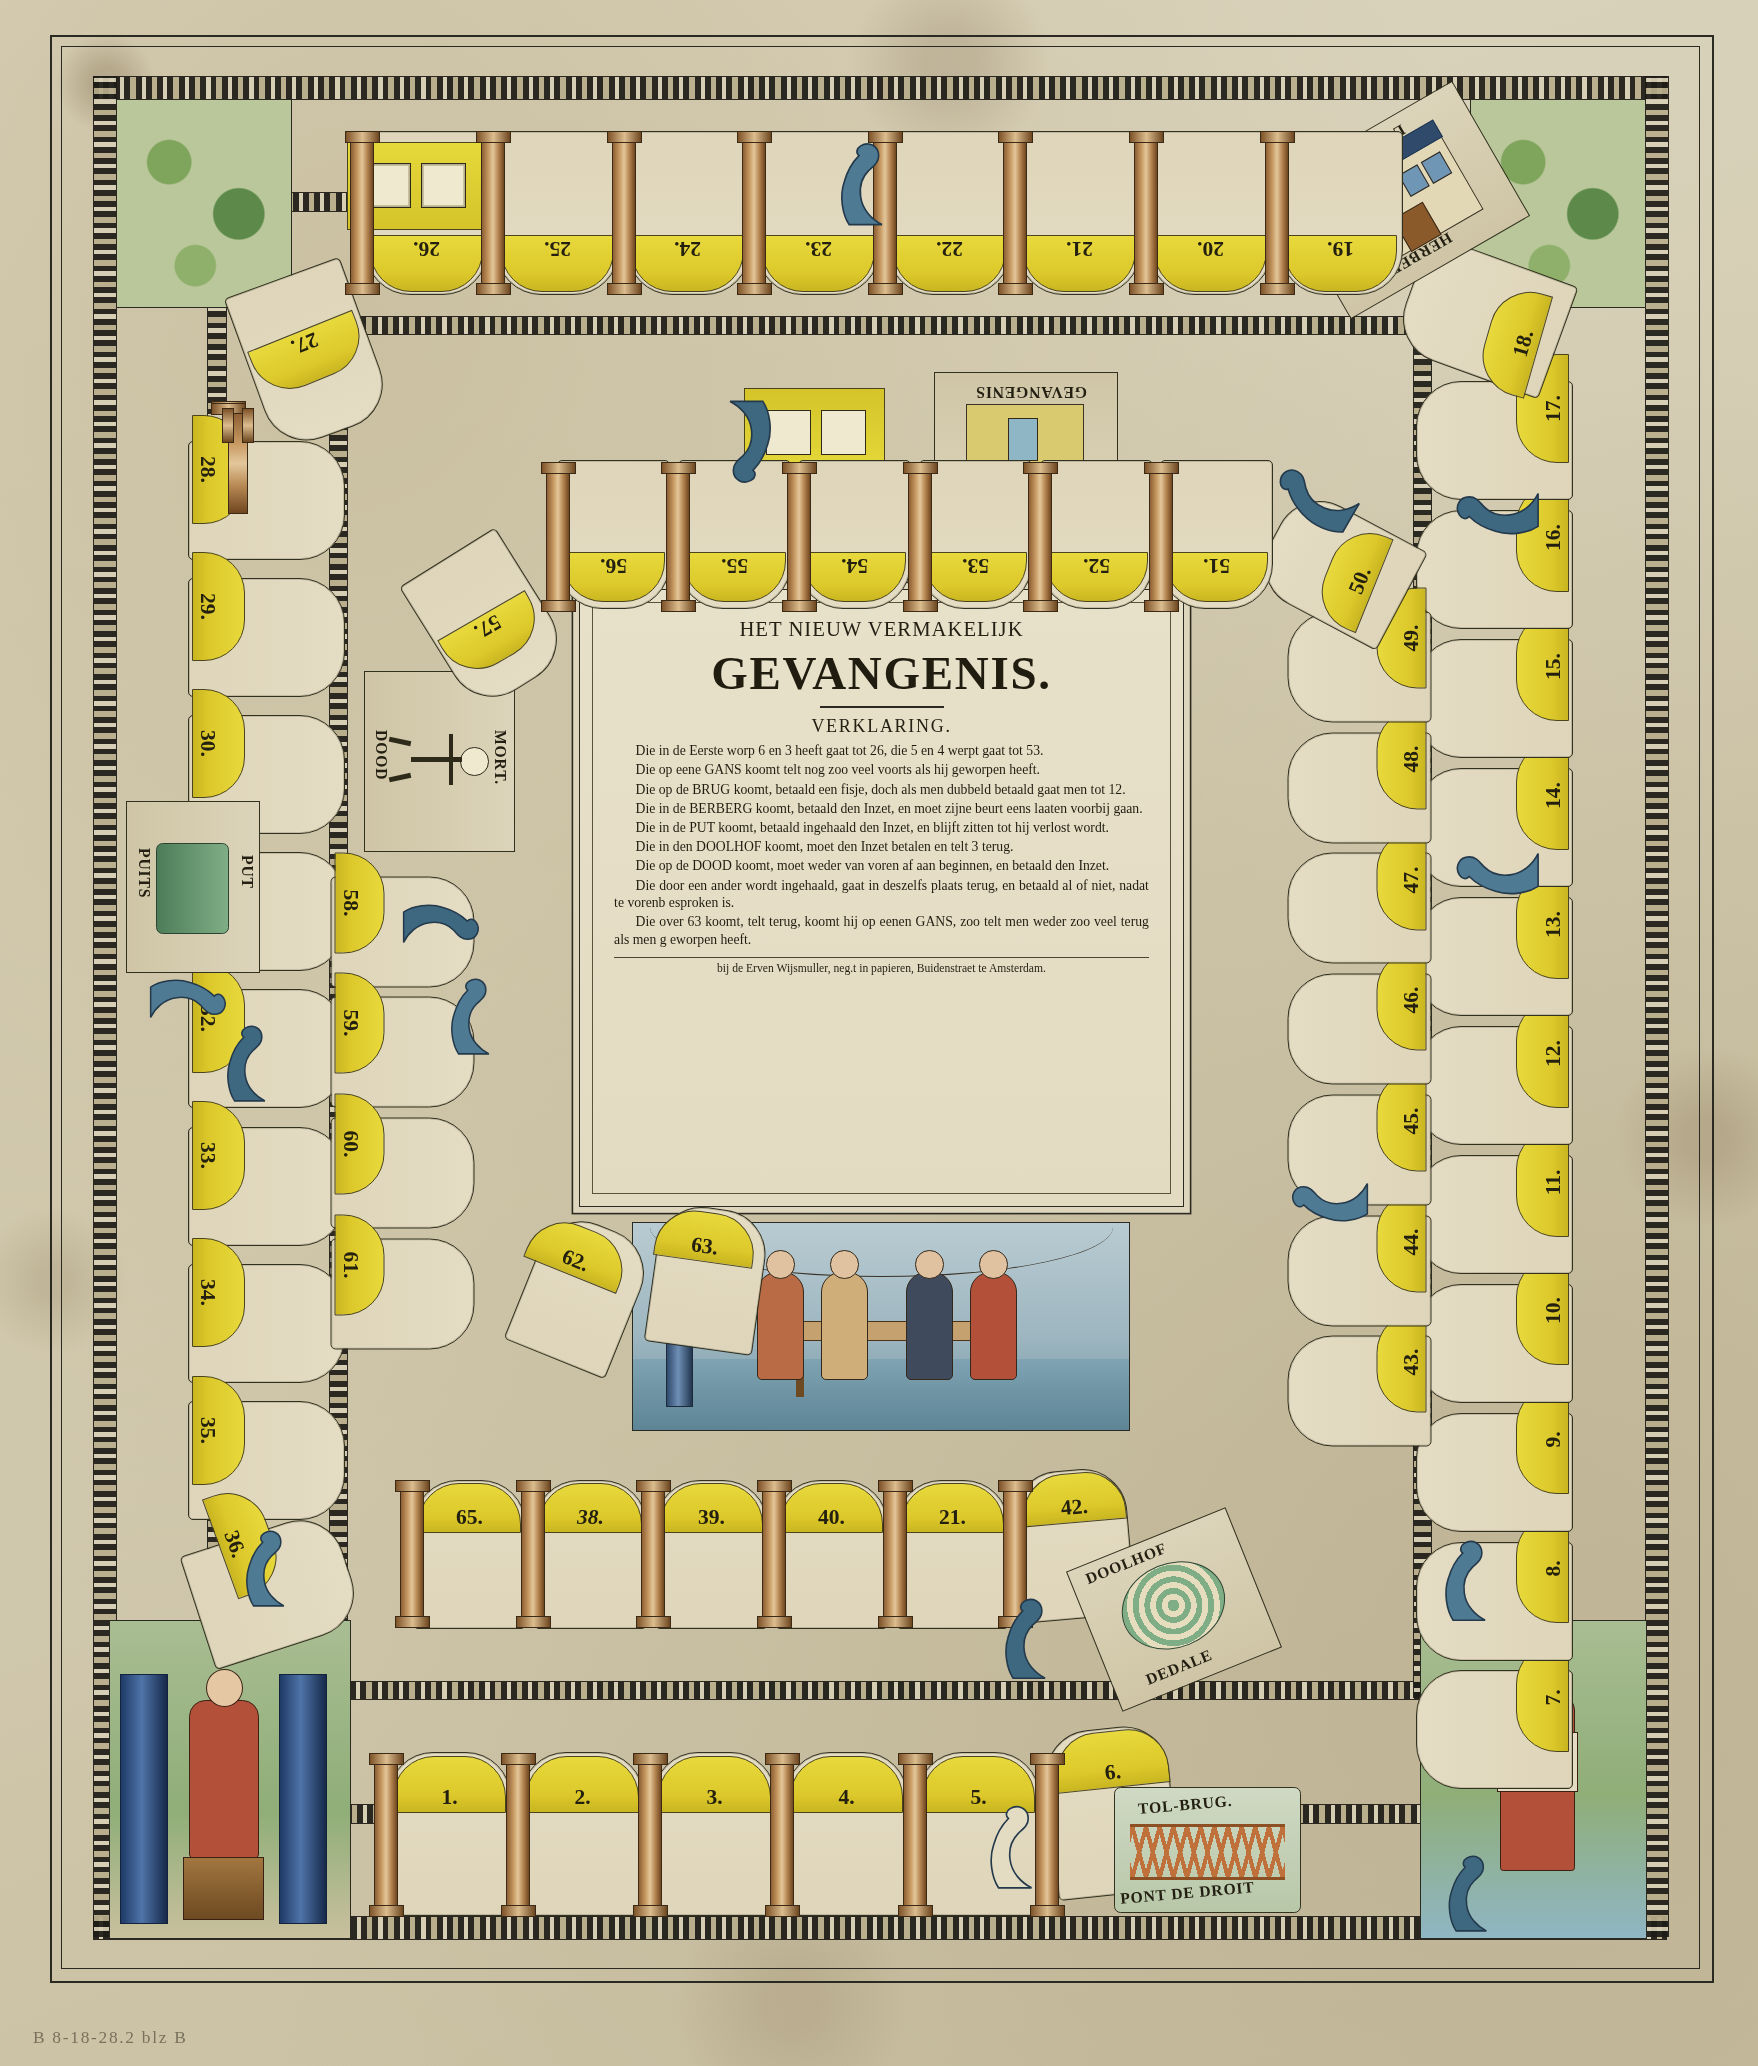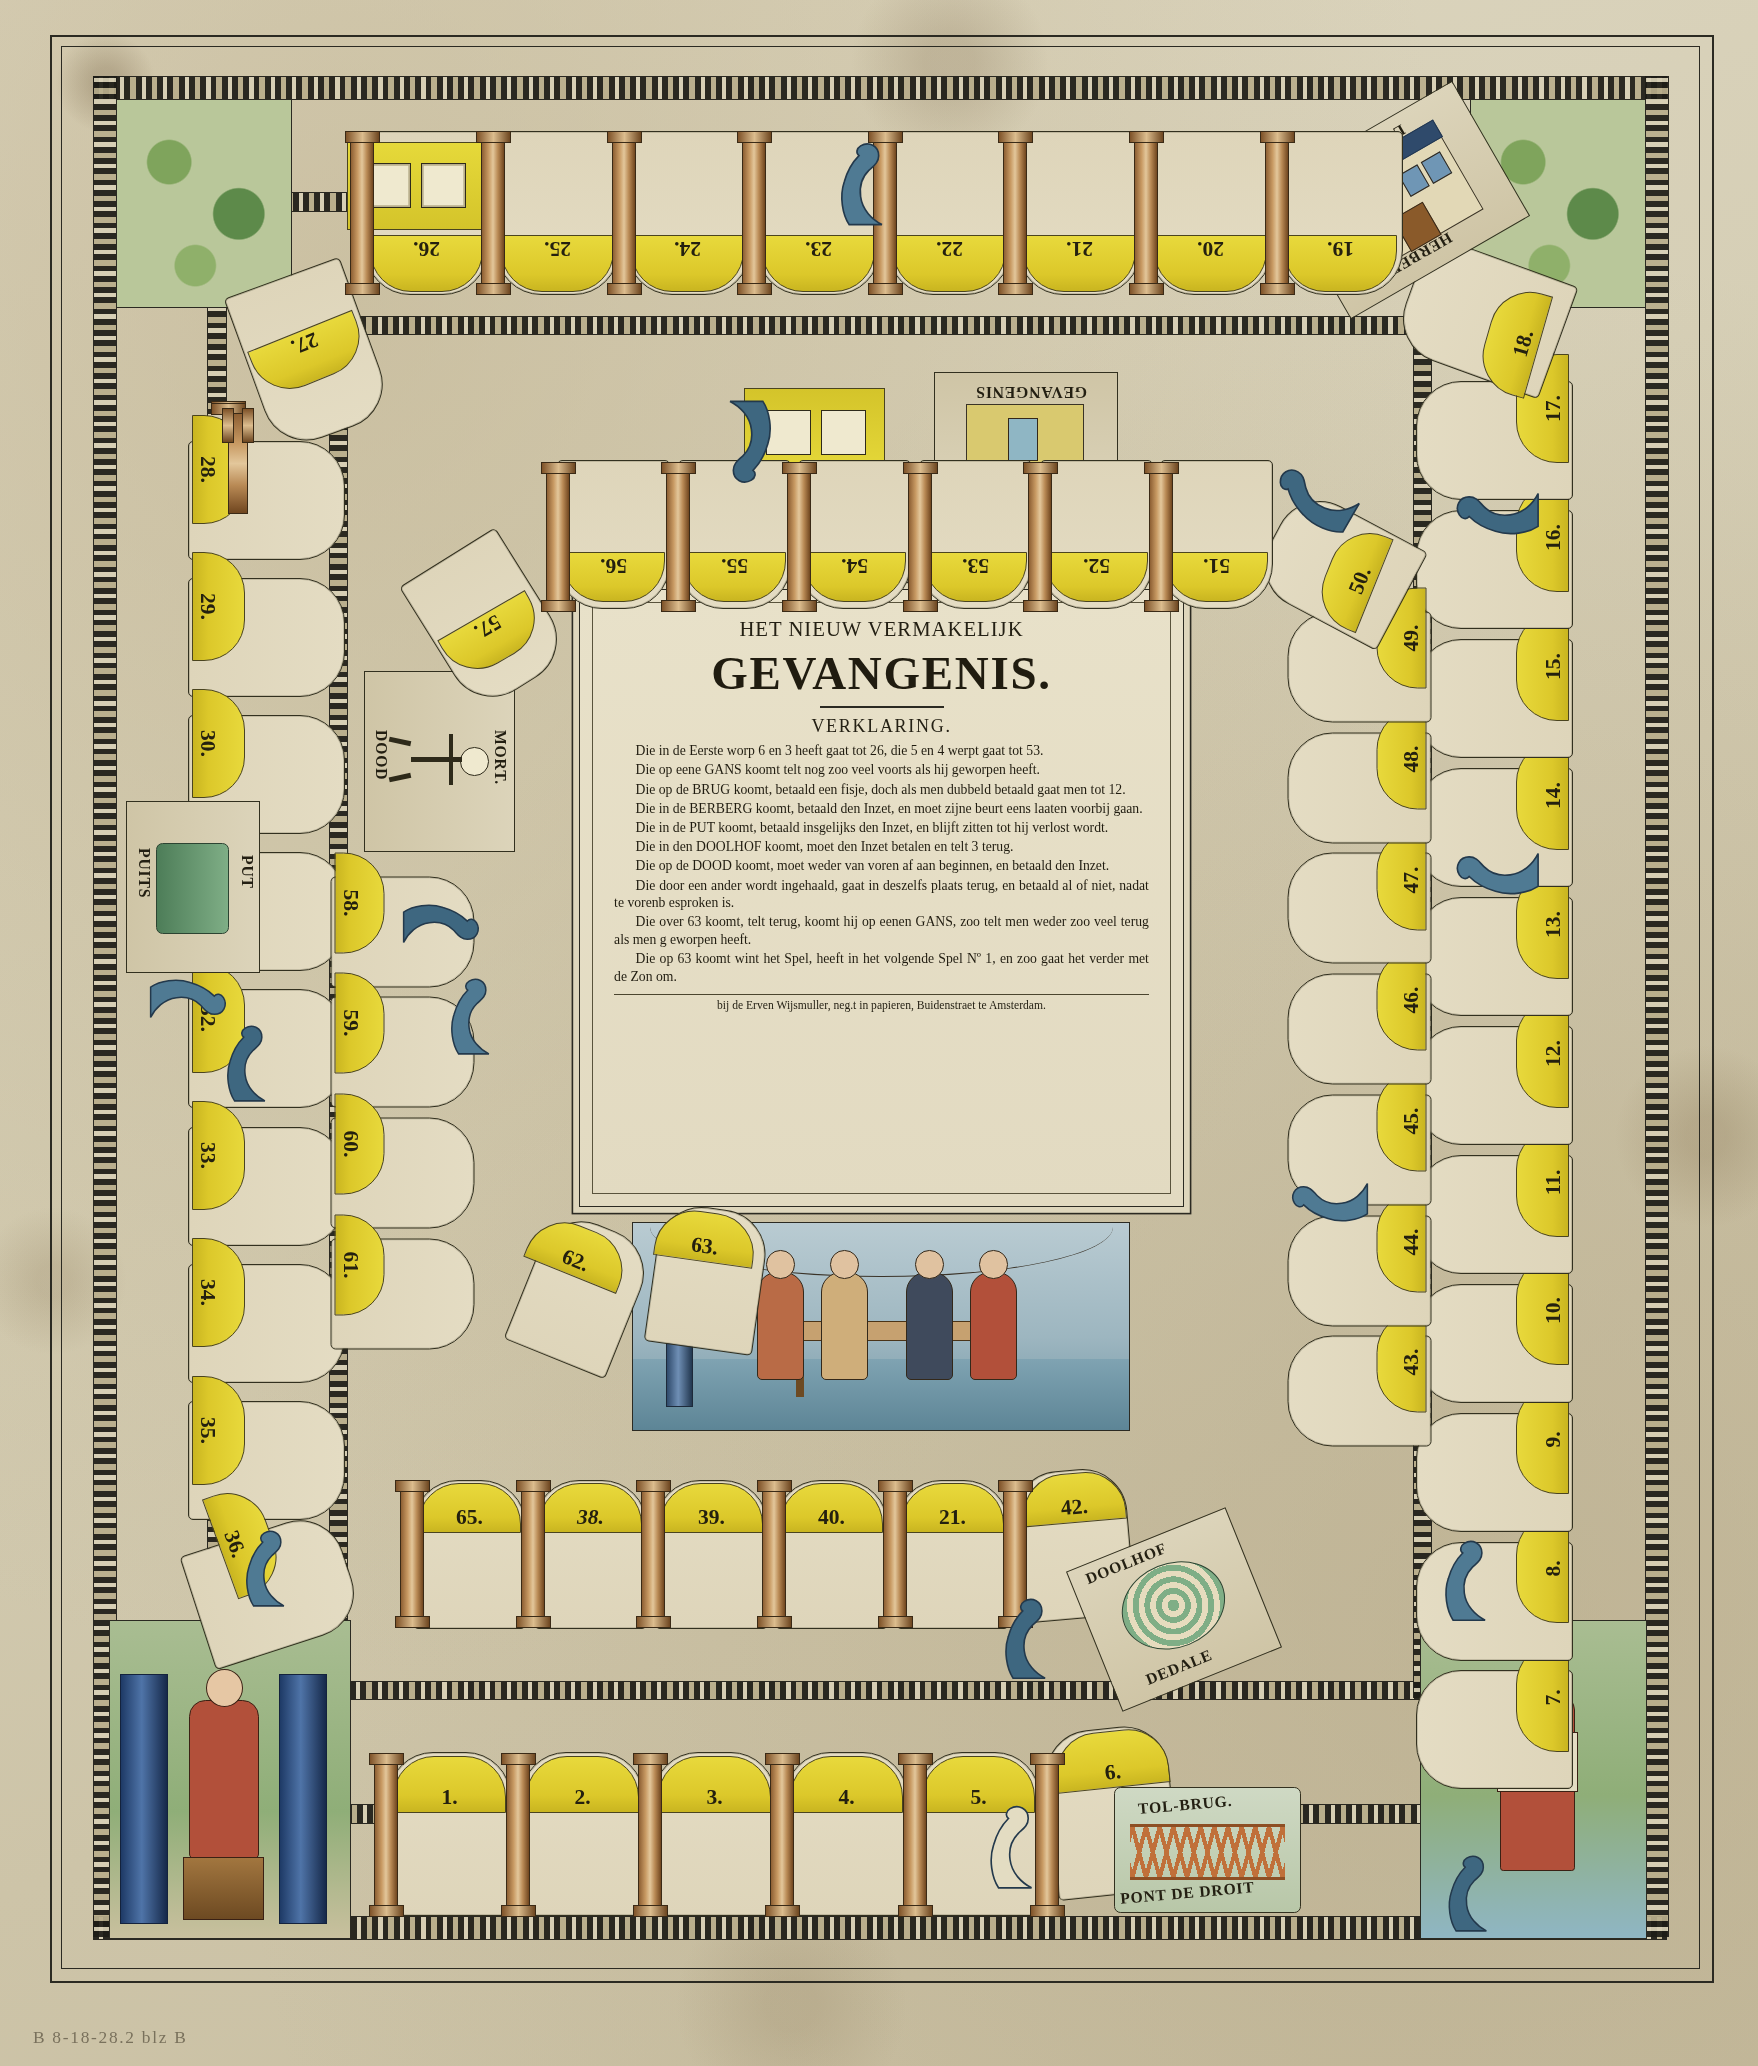--- a/index.html
+++ b/index.html
@@ -153,26 +153,25 @@
   <div class="centre">
     <div class="centre-in">
       <div class="ttl1">HET NIEUW VERMAKELIJK</div>
       <div class="ttl2">GEVANGENIS.</div>
       <div class="rule"></div>
       <div class="ttl3">VERKLARING.</div>
       <p class="para">Die in de Eerste worp 6 en 3 heeft gaat tot 26, die 5 en 4 werpt gaat tot 53.</p>
       <p class="para">Die op eene GANS koomt telt nog zoo veel voorts als hij geworpen heeft.</p>
       <p class="para">Die op de BRUG koomt, betaald een fisje, doch als men dubbeld betaald gaat men tot 12.</p>
       <p class="para">Die in de BERBERG koomt, betaald den Inzet, en moet zijne beurt eens laaten voorbij gaan.</p>
-      <p class="para">Die in de PUT koomt, betaald insgelijks den Inzet, en blijft zitten tot hij verlost wordt.</p>
+      <p class="para">Die in de PUT koomt, betaald ingehaald den Inzet, en blijft zitten tot hij verlost wordt.</p>
       <p class="para">Die in den DOOLHOF koomt, moet den Inzet betalen en telt 3 terug.</p>
       <p class="para">Die op de DOOD koomt, moet weder van voren af aan beginnen, en betaald den Inzet.</p>
       <p class="para">Die door een ander wordt ingehaald, gaat in deszelfs plaats terug, en betaald al of niet, nadat te vorenb esproken is.</p>
       <p class="para">Die over 63 koomt, telt terug, koomt hij op eenen GANS, zoo telt men weder zoo veel terug als men g eworpen heeft.</p>
-      <p class="para">Die op 63 koomt wint het Spel, heeft in het volgende Spel Nº 1, en zoo gaat het verder met de Zon om.</p>
       <div class="imprint">bij de Erven Wijsmuller, neg.t in papieren, Buidenstraet te Amsterdam.</div>
     </div>
   </div>
 
   <div class="vignette">
     <div class="v-arch"></div>
     <div class="v-floor"></div>
     <div class="v-col"></div>
     <div class="v-table"></div>
     <div class="v-fig" style="left:124px;background:#b96b46;">

